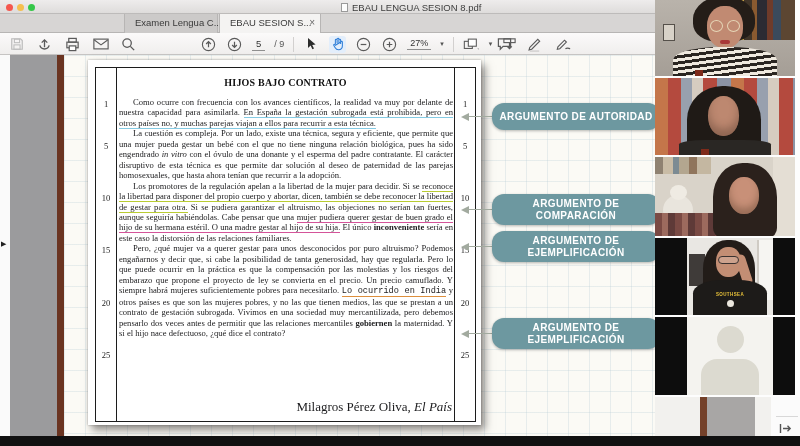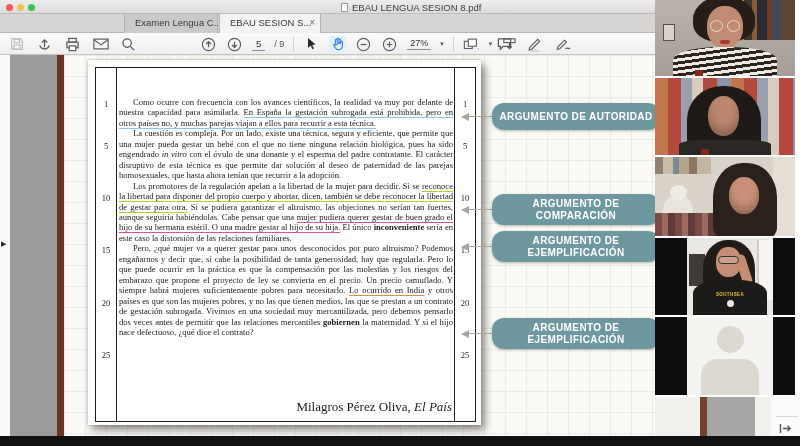--- a/index.html
+++ b/index.html
@@ -65,21 +65,21 @@
     font-family:"Liberation Serif", serif; font-weight:bold; font-size:10px; color:#111; letter-spacing:.2px; }
   .doc-text { position:absolute; left:23px; top:29px; width:334px;
     font-family:"Liberation Serif", serif; font-size:8.6px; line-height:10.45px;
     text-align:justify; color:#1b1b1d; }
   .para { text-indent:14px; }
   .seg.it { font-style:italic;font-family:Liberation Serif, serif; }
   .seg.bd { font-weight:bold; }
   .seg.ub { border-bottom:1.6px solid #85cbe4; }
   .seg.ug { border-bottom:1.6px solid #b9cc33; }
   .seg.up { border-bottom:1.6px solid #d4549a; }
-  .seg.uo { border-bottom:1.6px solid #dd8f3d; }
+  .seg.uo { border-bottom:1.6px solid #dd8f3d;font-family:Liberation Mono, monospace; }
   .numcol { position:absolute; top:0; bottom:0; width:20px; }
   .numcol.left { left:0; } .numcol.right { right:0; }
   .lnum { position:absolute; left:0; width:100%; text-align:center;
     font-family:"Liberation Serif", serif; font-size:8.5px; color:#222; }
   .doc-footer { position:absolute; right:23px; top:331px; font-family:"Liberation Serif", serif;
     font-size:13px; color:#1b1b1d; }
   .doc-footer .src { font-style:italic; }
 
   
   .callout { position:absolute; left:428px; width:168px; border-radius:12px; background:#6d98a0;
@@ -300,20 +300,21 @@
       </div>
       <div class="gray-band"></div>
       <div class="brown-band"></div>
 
       <div class="workspace">
 
         <div class="page">
           <div class="page-border">
             <div class="vline vl-left"></div>
             <div class="vline vl-right"></div>
+            <div class="doc-title">HIJOS BAJO CONTRATO</div>
             <div class="numcol left" id="nums-left">
                 <span class="lnum" style="top: 31px;">1</span>
                 <span class="lnum" style="top: 72.8px;">5</span>
                 <span class="lnum" style="top: 125.05px;">10</span>
                 <span class="lnum" style="top: 177.3px;">15</span>
                 <span class="lnum" style="top: 229.55px;">20</span>
                 <span class="lnum" style="top: 281.8px;">25</span>
               </div>
             <div class="numcol right" id="nums-right">
                 <span class="lnum" style="top: 31px;">1</span>

